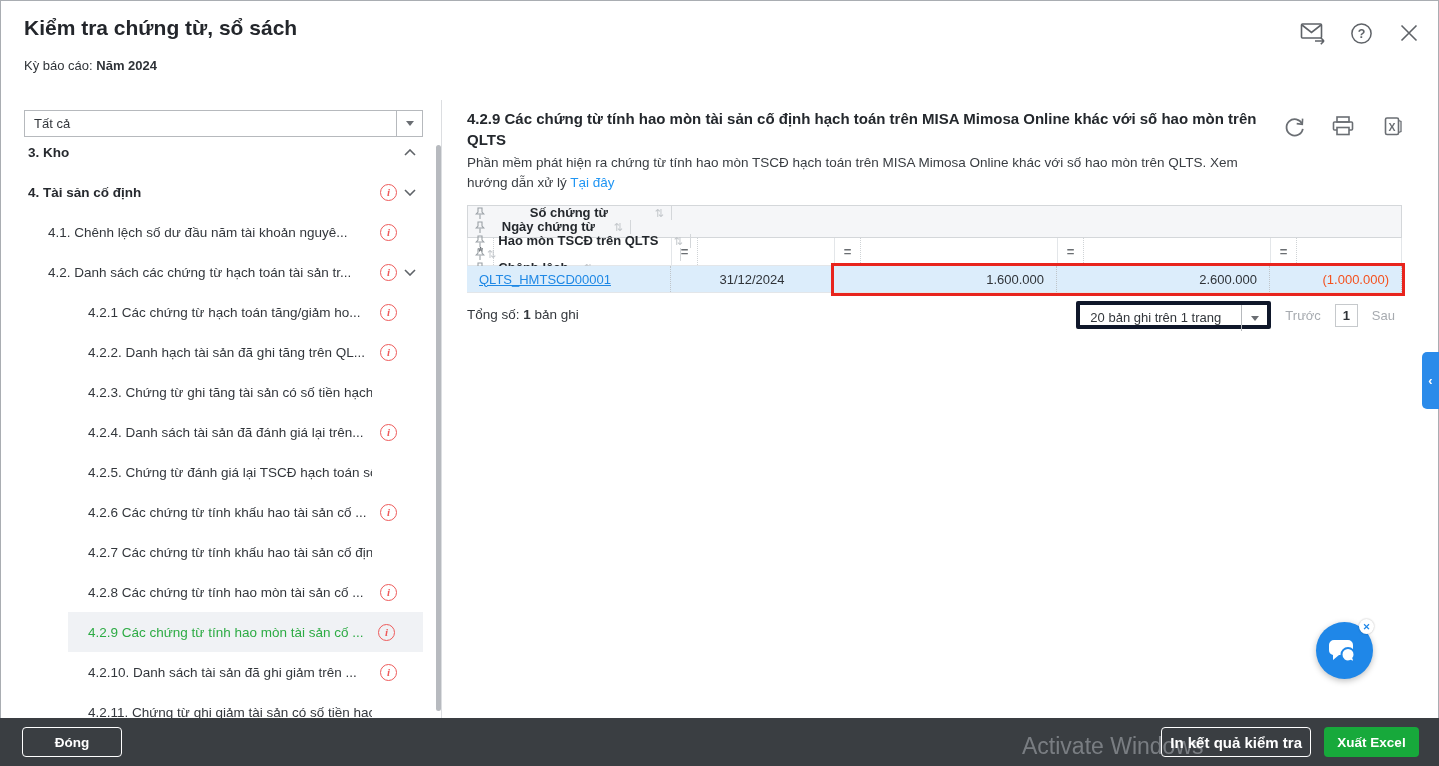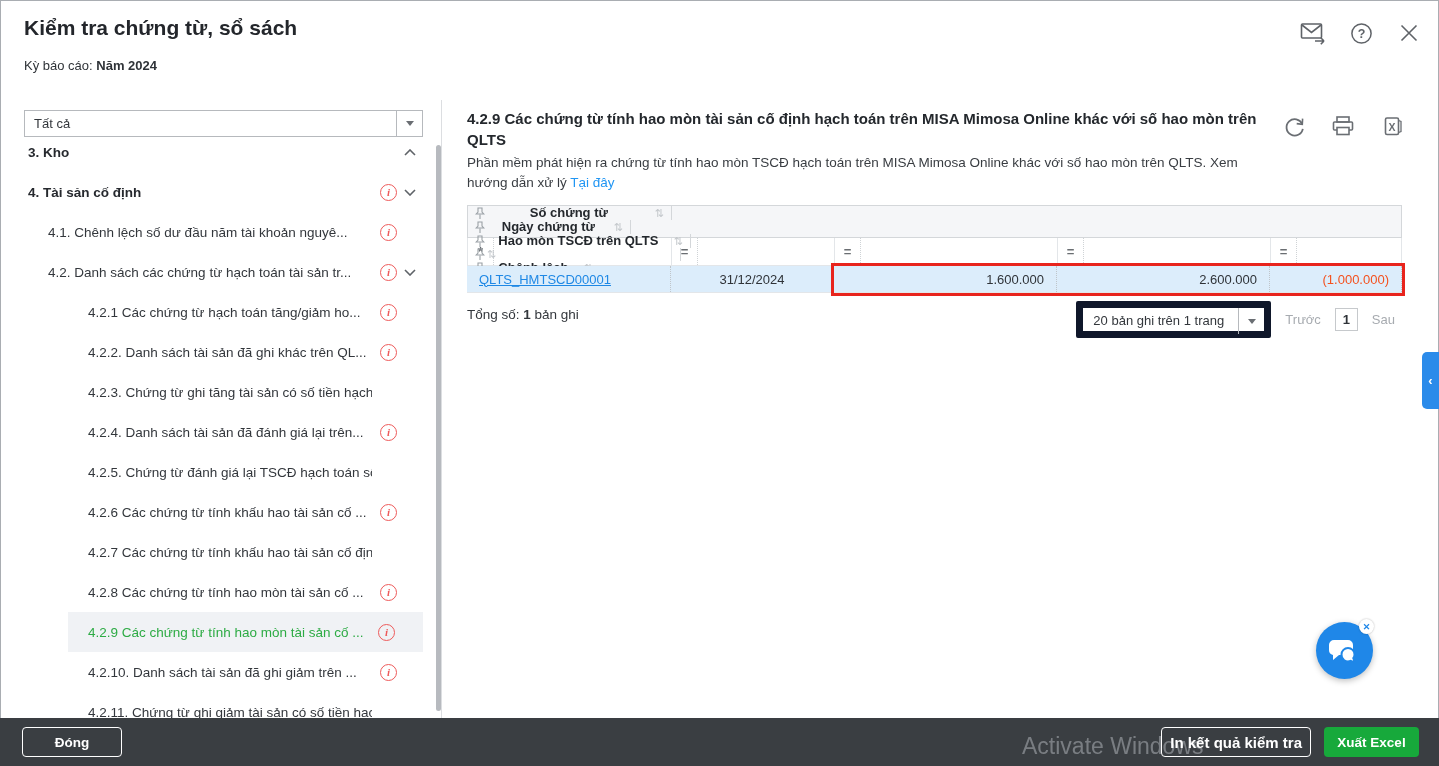--- a/index.html
+++ b/index.html
@@ -59,21 +59,21 @@
   .td:last-child { border-right:none; }
   .td.link a { color:#1e88e5; text-decoration:underline; }
   .td.center { justify-content:center; }
   .td.num { justify-content:flex-end; }
   .td.neg { justify-content:flex-end; color:#f4511e;text-align:right; }
   .row-highlight { position:absolute; left:364px; top:-3px; right:-3px; height:33px; border:3px solid #e8241d; pointer-events:none; }
   
   .total { position:absolute; left:467px; top:307px; font-size:13.5px; color:#33373c; }
   .total b { font-weight:700; }
   .pager { position:absolute; top:301px; right:44px; display:flex; align-items:center; gap:14px; font-size:13px; }
-  .psize { position:relative; width:195px; height:37px; border:7px solid #0f172a; border-radius:2px; background:#fff; color:#33373c; }
+  .psize { position:relative; width:195px; height:28px; border:4px solid #0f172a; border-radius:2px; background:#fff; color:#33373c; }
   .psize .val { position:absolute; left:10px; top:0; line-height:26px; }
   .psize .btn { position:absolute; right:0; top:0; width:26px; height:26px; border-left:1px solid #b6b9bd; display:flex; align-items:center; justify-content:center; }
   .pnav { color:#a7abb0; }
   .pbox { width:23px; height:23px; border:1px solid #c6c9cc; display:flex; align-items:center; justify-content:center; font-weight:600; color:#2f3338; }
   
   .expand-tab { position:absolute; right:0; top:352px; width:17px; height:57px; background:#2b8bea; border-radius:5px 0 0 5px;
                 color:#fff; display:flex; align-items:center; justify-content:center; font-size:13px; font-weight:700; cursor:pointer; }
   .chat { position:absolute; left:1316px; top:622px; width:57px; height:57px; border-radius:50%; background:#1f87e8;
           display:flex; align-items:center; justify-content:center; cursor:pointer; box-shadow:0 2px 6px rgba(0,0,0,.25); }
   .chat-close { position:absolute; right:-1px; top:-3px; width:15px; height:15px; border-radius:50%; background:#fff;
@@ -158,21 +158,21 @@
           <polyline points="1,1 6,6 11,1"></polyline>
         </svg>
       </span>
   </div>
     <div class="tree-item lvl3">
     <span class="lab">4.2.1 Các chứng từ hạch toán tăng/giảm ho...</span>
     <span class="info-ic">i</span>
     <span class="chev"></span>
   </div>
     <div class="tree-item lvl3">
-    <span class="lab">4.2.2. Danh sách tài sản đã ghi khác trên QL...</span>
+    <span class="lab">4.2.2. Danh hạch tài sản đã ghi tăng trên QL...</span>
     <span class="info-ic">i</span>
     <span class="chev"></span>
   </div>
     <div class="tree-item lvl3">
     <span class="lab">4.2.3. Chứng từ ghi tăng tài sản có số tiền hạch ...</span>
     <span class="info-ic" style="visibility: hidden;">i</span>
     <span class="chev"></span>
   </div>
     <div class="tree-item lvl3">
     <span class="lab">4.2.4. Danh sách tài sản đã đánh giá lại trên...</span>

